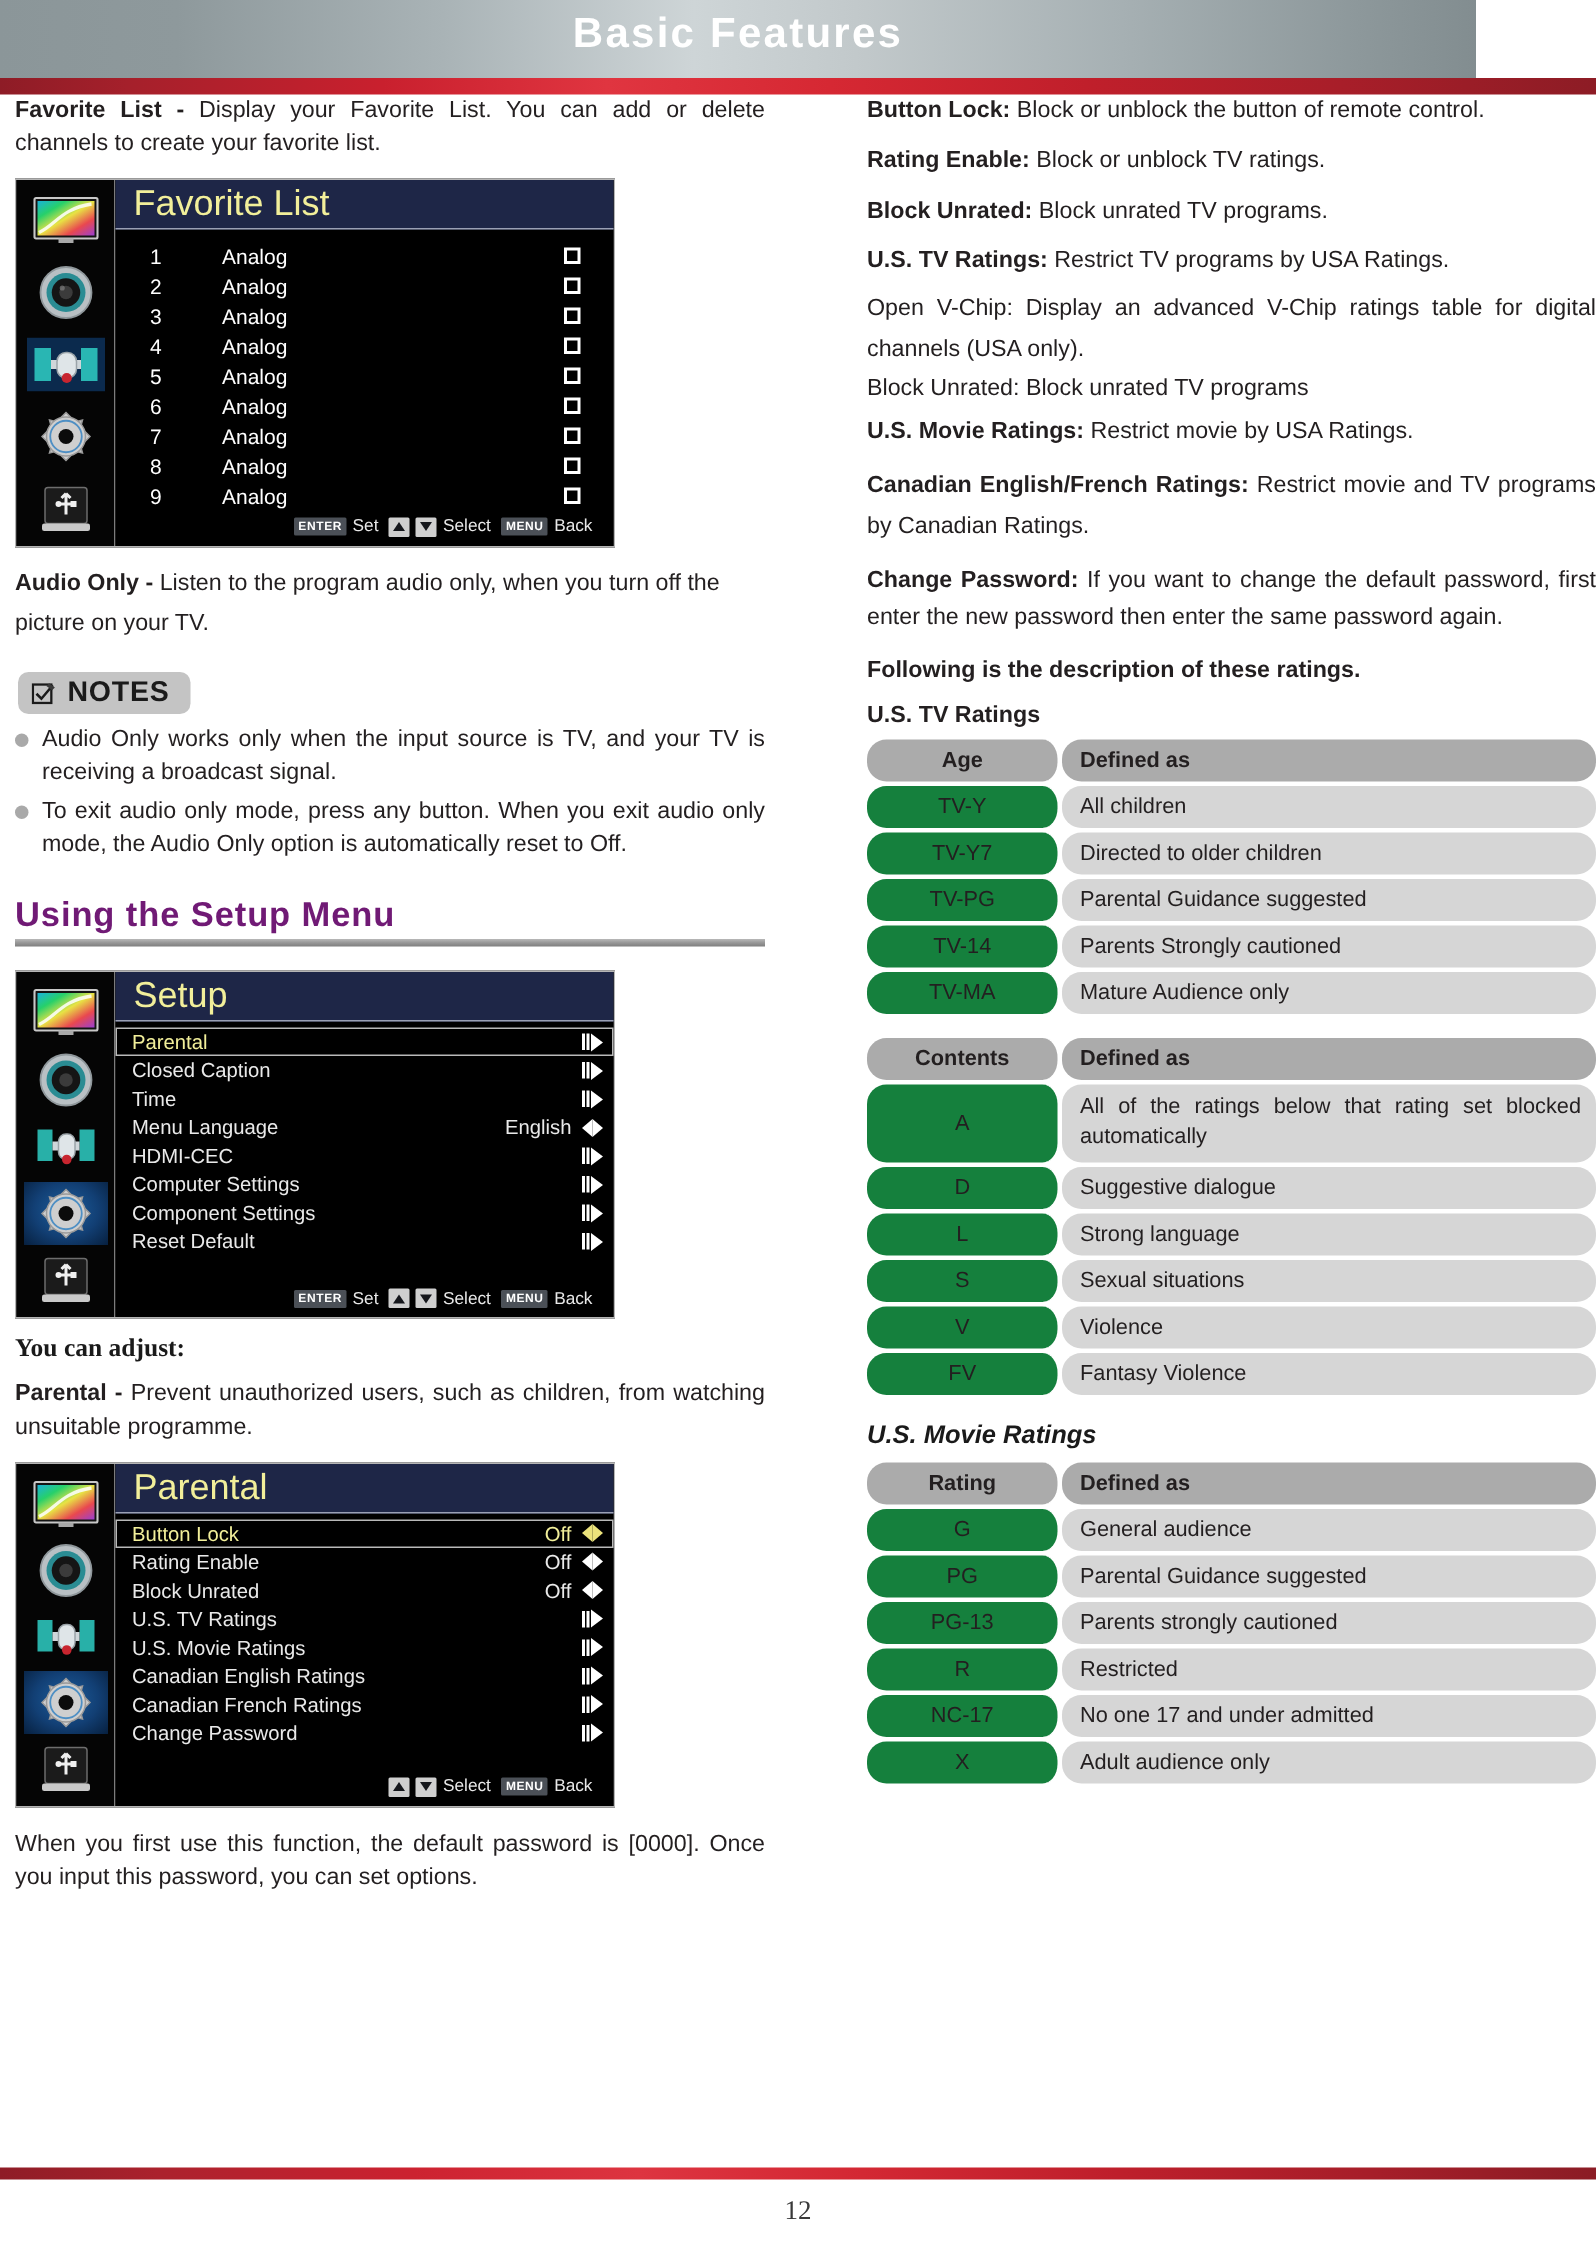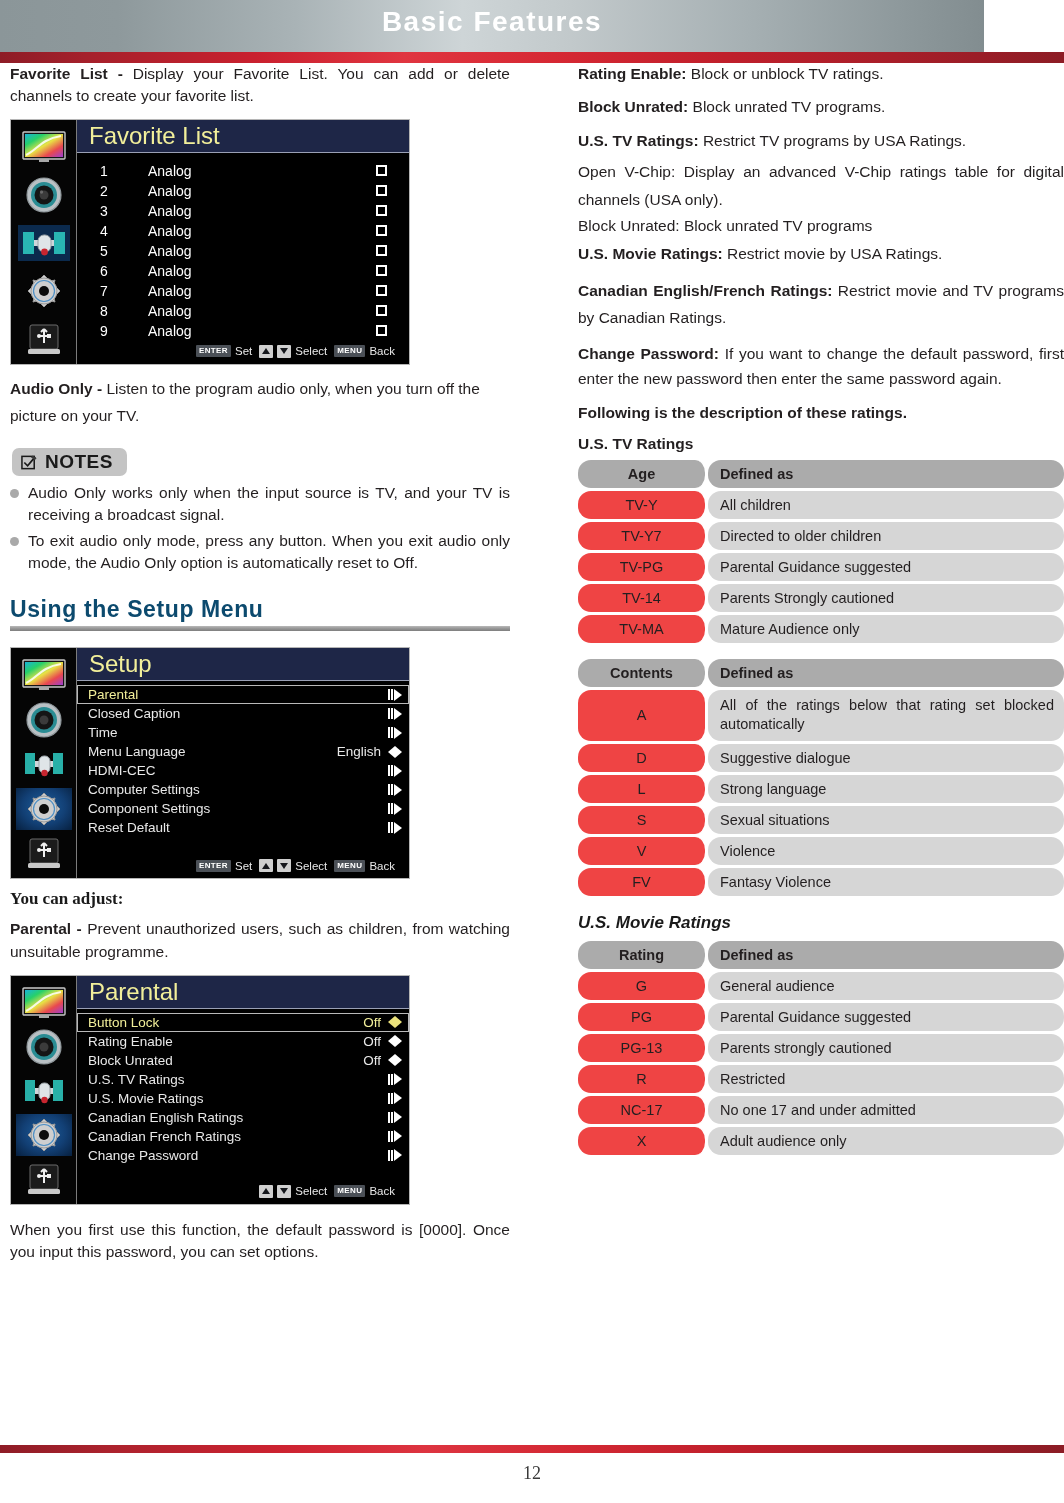--- a/index.html
+++ b/index.html
@@ -52,21 +52,21 @@
     margin-bottom: 11px;
   }
   p.body.loose { line-height: 1.75; text-align: left; }
   p.body b { font-weight: bold; }
   .nojust { text-align: left; }
 
   h2.section {
     font-size: 23px;
     font-weight: bold;
     letter-spacing: 0.6px;
-    color: #0c4a6e;
+    color: #701a75;
     margin: 22px 0 0 0;
   }
   .section-rule {
     width: 500px; height: 5px;
     background: linear-gradient(to bottom, #b9b9b9 0%, #9a9a9a 45%, #7e7e7e 100%);
     margin: 3px 0 16px 0;
   }
   h3.subhead {
     font-size: 17px;
     font-weight: bold;
@@ -248,21 +248,21 @@
   }
   table.ratings td, table.ratings th {
     font-size: 14.5px;
     color: #231f20;
     padding: 6px 0;
     vertical-align: middle;
     border-radius: 13px;
   }
   table.ratings .c1 {
     width: 130px;
-    background: #ef4444;
+    background: #15803d;
     text-align: center;
     border-right: 3px solid #ffffff;
   }
   table.ratings .c2 {
     background: #d6d6d6;
     padding-left: 12px;
     padding-right: 10px;
     text-align: left;
   }
   table.ratings thead .c1,
@@ -778,20 +778,23 @@
           </span>
         </div>
       </div>
     </div>
 
     <p class="body" style="margin-top:14px;">When you first use this function, the default password is [0000]. Once you input this password, you can set options.</p>
   </div>
 
   <div class="col-right">
 
+    <p class="body">
+      <b>Button Lock: </b><span>Block or unblock the button of remote control.</span>
+    </p>
     <p class="body nojust">
       <b>Rating Enable: </b><span>Block or unblock TV ratings.</span>
     </p>
     <p class="body nojust">
       <b>Block Unrated: </b><span>Block unrated TV programs.</span>
     </p>
     <p class="body nojust" style="margin-bottom:6px;">
       <b>U.S. TV Ratings: </b><span>Restrict TV programs by USA Ratings.</span>
     </p>
     <p class="body nojust" style="line-height:1.75;margin-bottom:2px;">

